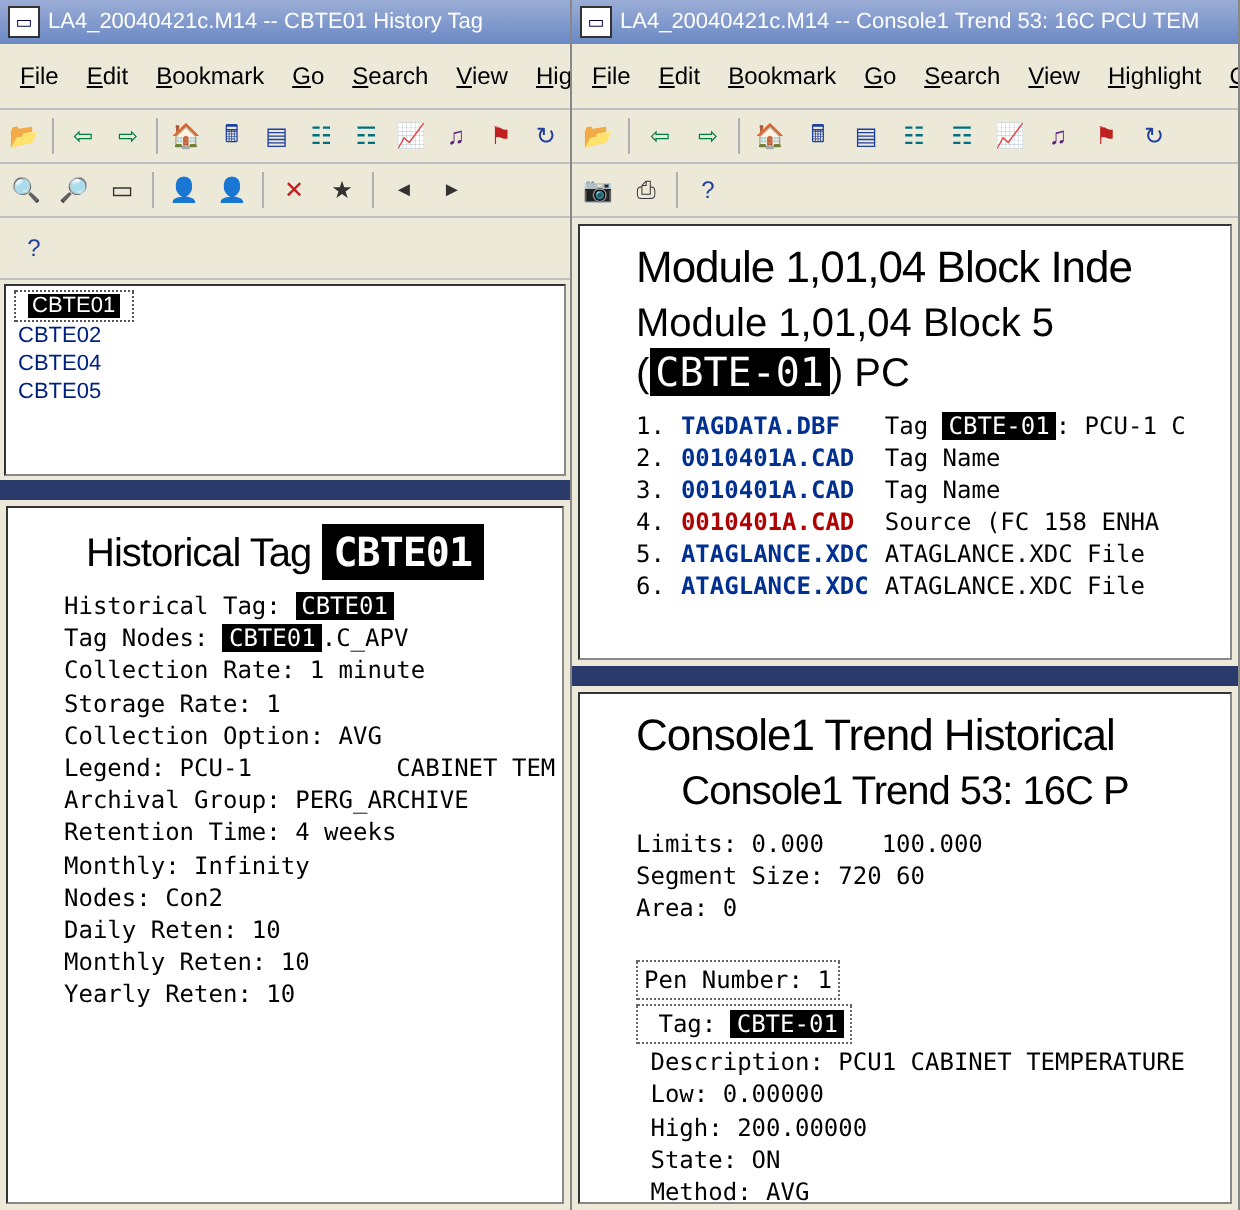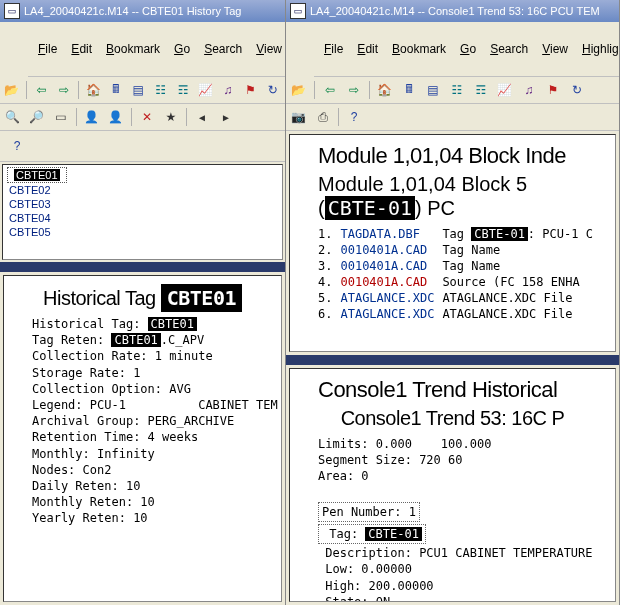--- a/index.html
+++ b/index.html
@@ -38,24 +38,23 @@
     margin-right: 4px;
     display: inline-flex;
     align-items: center;
     justify-content: center;
     font-size: 9px;
     color: #004;
   }
   .menubar {
     display: flex;
     gap: 2px;
-    padding: 19px 4px;
+    padding: 8px 4px;
     background: #ece9d8;
     border-bottom: 1px solid #c0c0c0;
-    margin-left: 28px;
   }
   .menubar span {
     padding: 1px 6px;
     cursor: default;
   }
   .menubar span u { text-decoration: underline; }
   .toolbar {
     display: flex;
     align-items: center;
     gap: 2px;
@@ -157,21 +156,21 @@
   }
   .xref-table {
     font-family: monospace;
     font-size: 12px;
     border-collapse: collapse;
   }
   .xref-table td {
     padding: 1px 8px 1px 0;
     white-space: nowrap;
   }
-  .xref-table .fn { color: #003090; font-weight: normal; }
+  .xref-table .fn { color: #003090; font-weight: bold; }
   .xref-table .fn.red { color: #b00000; }
   .small-inv {
     background: #000; color: #fff; padding: 0 3px; font-family: monospace;
   }
   .dotted-box {
     border: 1px dotted #666;
     padding: 1px 3px;
     display: inline-block;
     margin: 1px 0;
     text-align: right;
@@ -235,33 +234,32 @@
     <span class="tb-btn right-arrow">►</span>
   </div>
 
   <div class="helpbar">
     <span class="tb-btn color-blue">?</span>
   </div>
 
   <div class="listbox">
     <div class="item focus"><span class="inv">CBTE01</span></div>
     <div class="item">CBTE02</div>
-    <div class="item">CBTE03</div>
     <div class="item">CBTE04</div>
     <div class="item">CBTE05</div>
   </div>
 
   <div class="divider"></div>
 
   <div class="content-pane">
     <h2>
       <span>Historical Tag </span><span class="tag-pill">CBTE01</span>
     </h2>
     <div class="kv-block"><span>Historical Tag: </span><span class="small-inv">CBTE01</span>
-<span>Tag Reten: </span><span class="small-inv">CBTE01</span><span>.C_APV</span>
+<span>Tag Nodes: </span><span class="small-inv">CBTE01</span><span>.C_APV</span>
 <span>Collection Rate: 1 minute</span>
 <span>Storage Rate: 1</span>
 <span>Collection Option: AVG</span>
 <span>Legend: PCU-1          CABINET TEM</span>
 <span>Archival Group: PERG_ARCHIVE</span>
 <span>Retention Time: 4 weeks</span>
 <span>Monthly: Infinity</span>
 <span>Nodes: Con2</span>
 <span>Daily Reten: 10</span>
 <span>Monthly Reten: 10</span>

